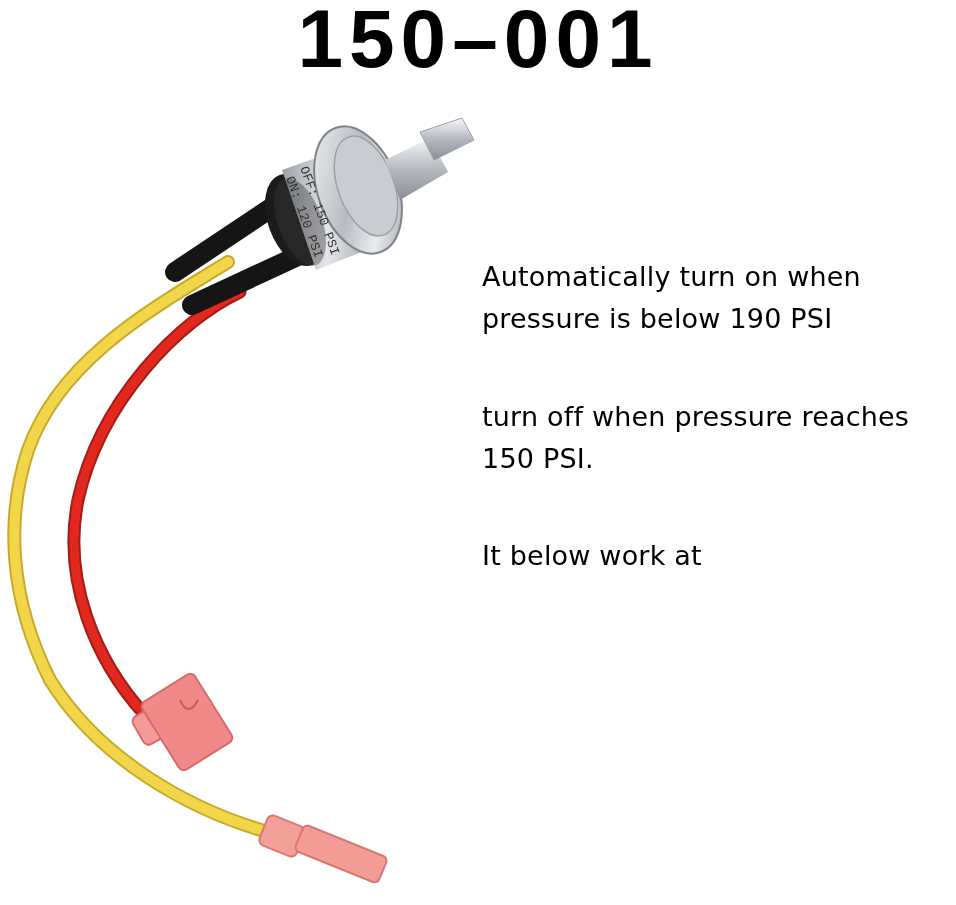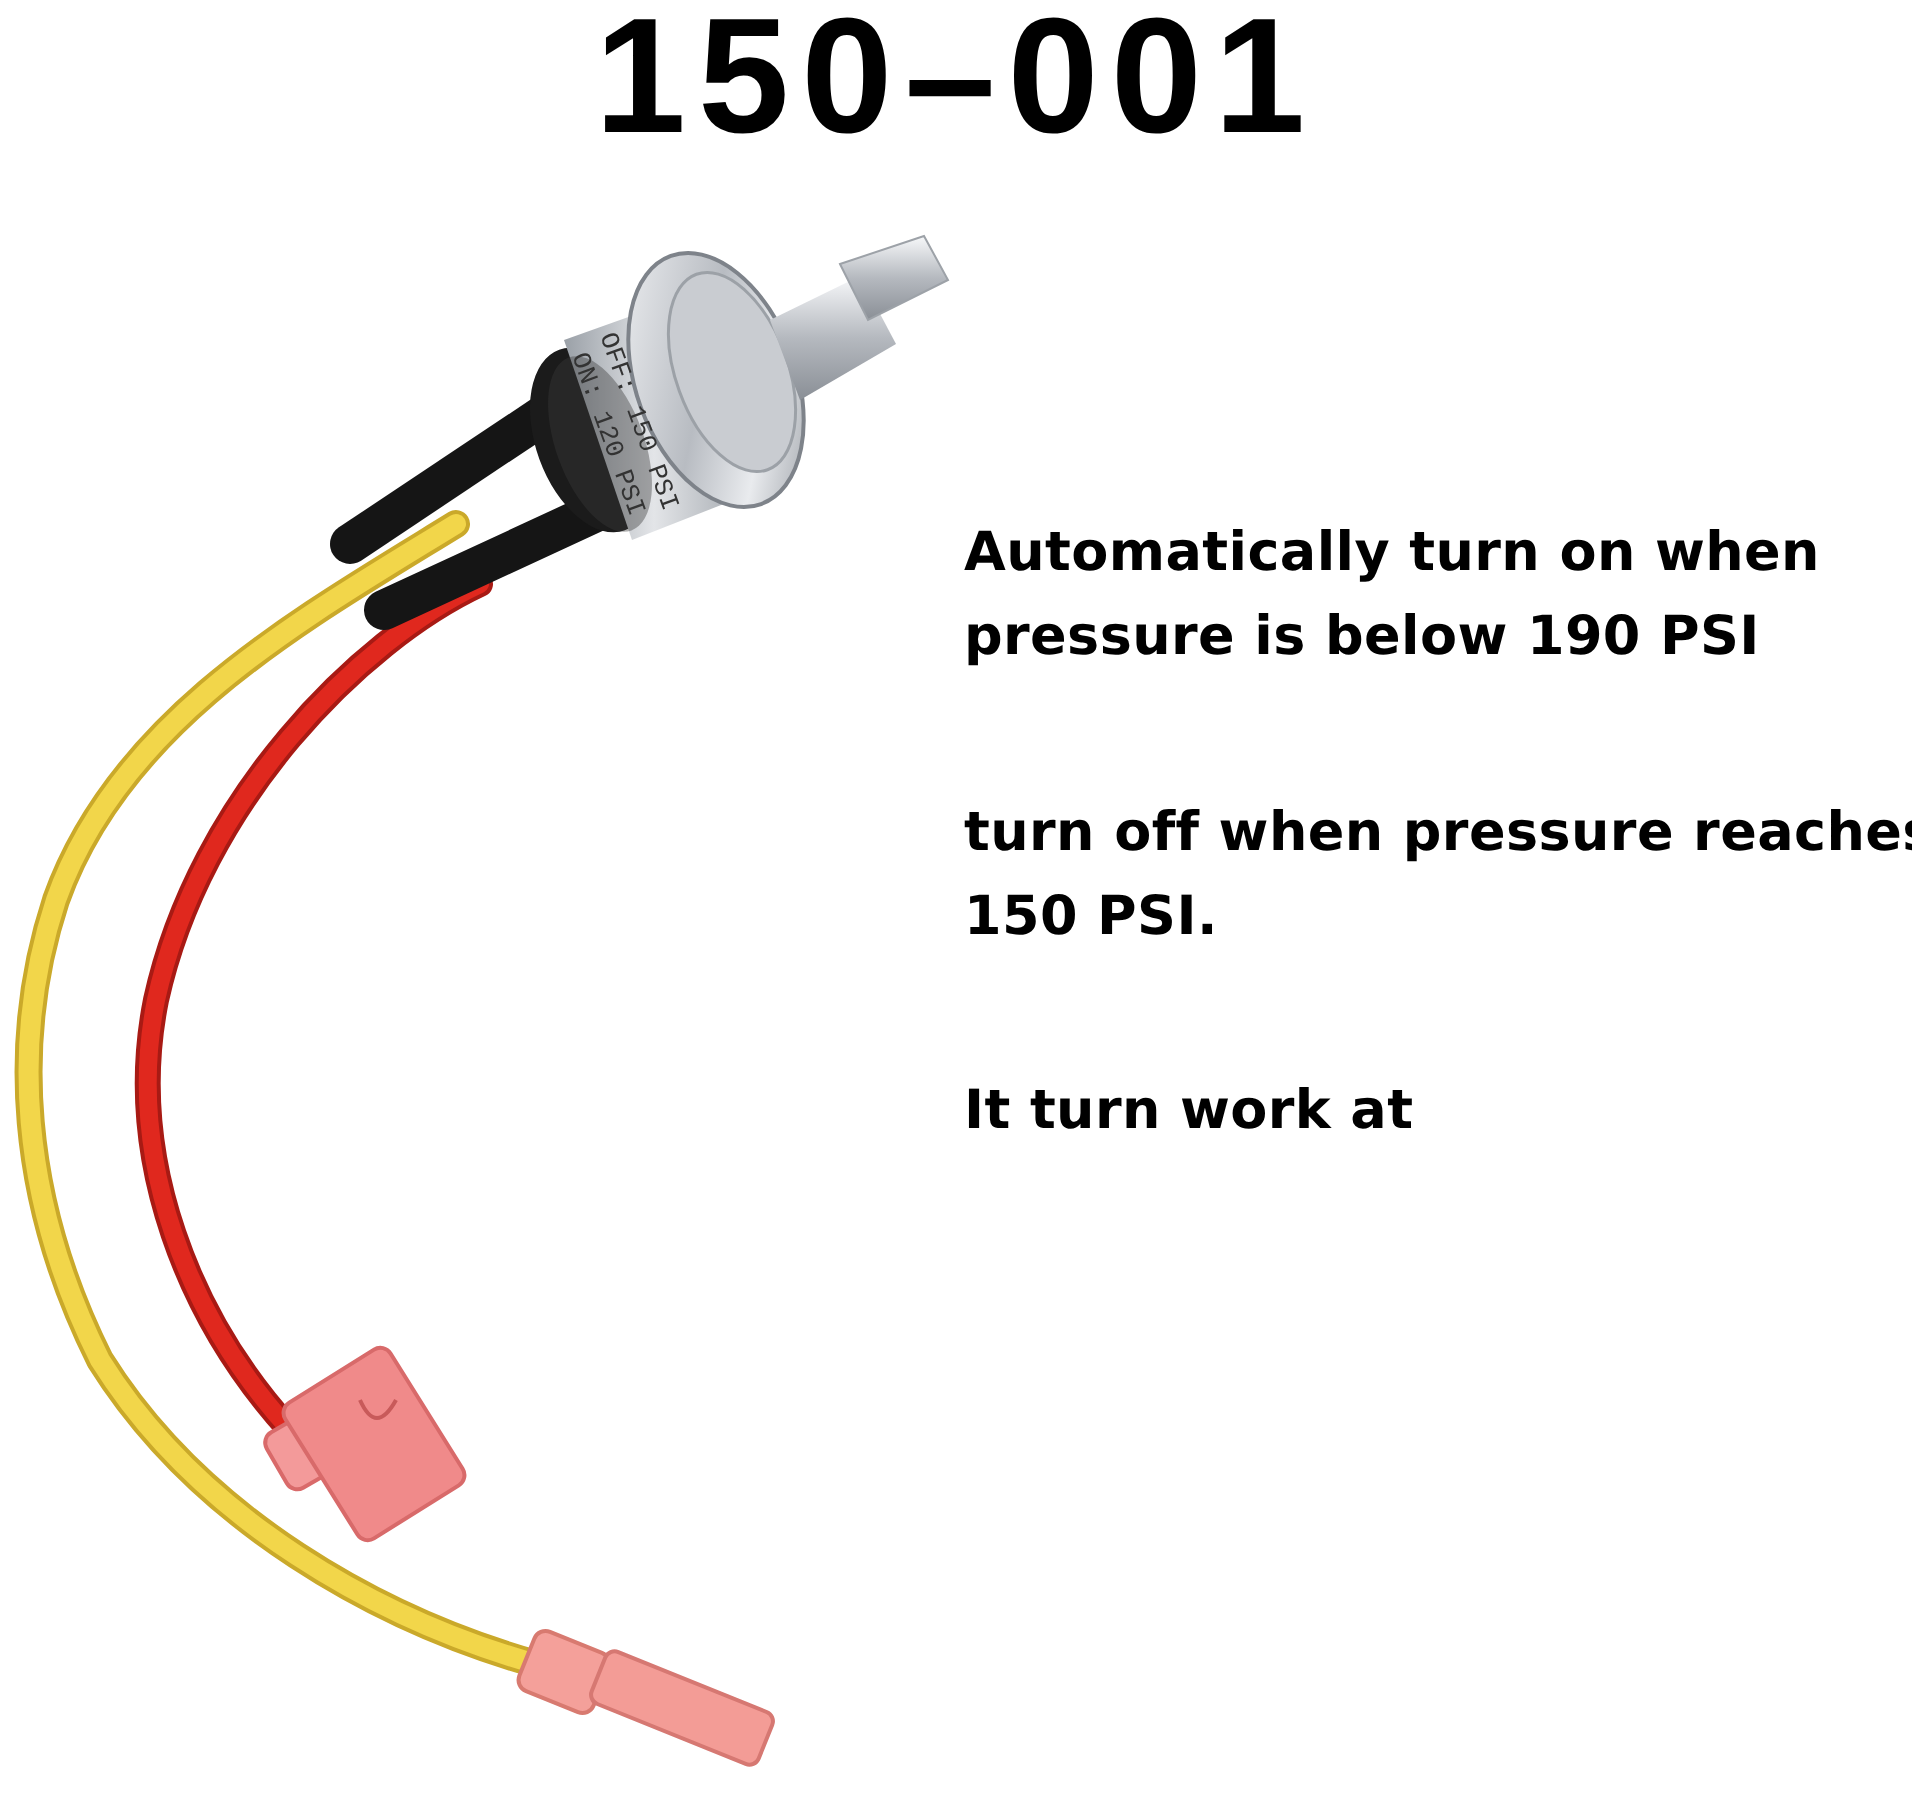--- a/index.html
+++ b/index.html
@@ -4,21 +4,21 @@
 <style>
   html, body { margin:0; padding:0; background:#ffffff; }
   body { width:956px; height:905px; position:relative; overflow:hidden; font-family:"Liberation Sans", sans-serif; }
   .title {
     position:absolute; left:0; top:-6px; width:956px; text-align:center;
     font-family:"Liberation Sans", sans-serif; font-weight:bold;
     font-size:82px; letter-spacing:6px; color:#000; line-height:90px;
   }
   .desc {
     position:absolute; left:482px; font-family:"DejaVu Sans", sans-serif;
-    font-weight:bold; font-size:27px; color:#000; line-height:42px; white-space:nowrap;
+    font-weight:normal; font-size:27px; color:#000; line-height:42px; white-space:nowrap;
     letter-spacing:0.2px;
   }
   #p1 { top:256px; }
   #p2 { top:396px; }
   #p3 { top:535px; }
   .desc span { display:block; }
   svg.product { position:absolute; left:0; top:0; }
 </style>
 </head>
 <body>
@@ -94,14 +94,14 @@
 
 <div class="desc" id="p1">
   <span>Automatically turn on when</span>
   <span>pressure is below 190 PSI</span>
 </div>
 <div class="desc" id="p2">
   <span>turn off when pressure reaches</span>
   <span>150 PSI.</span>
 </div>
 <div class="desc" id="p3">
-  <span>It turn work at</span>
+  <span>It below work at</span>
 </div>
 
 </body></html>

